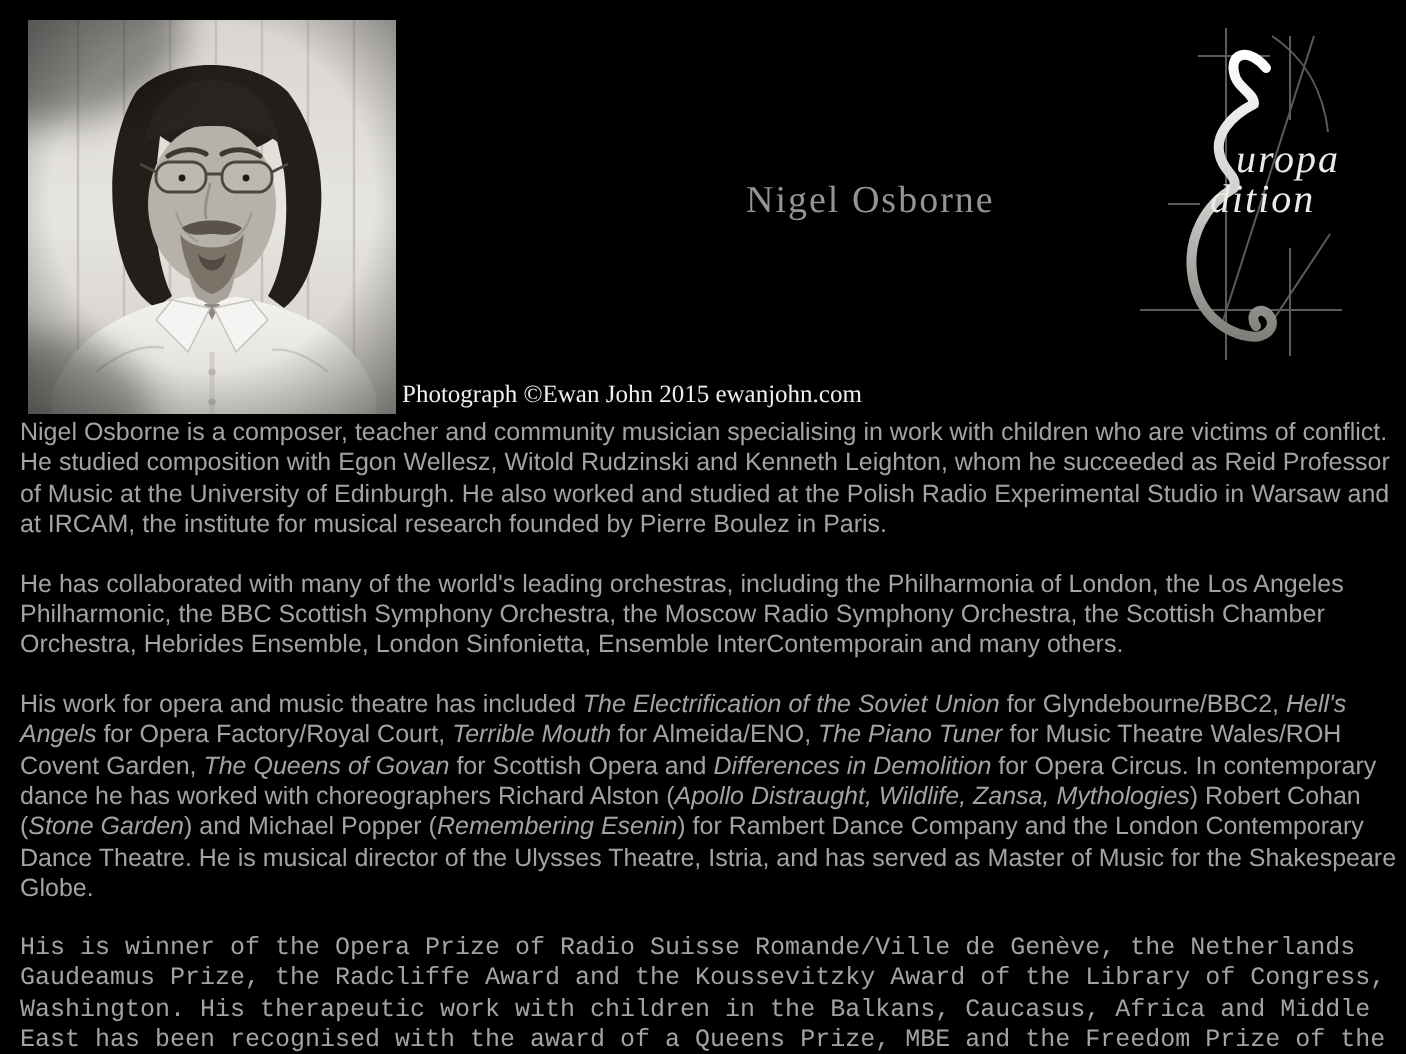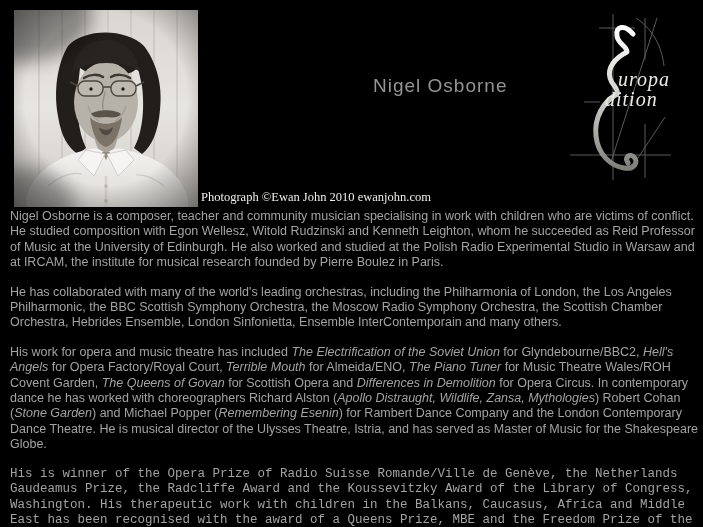--- a/index.html
+++ b/index.html
@@ -12,22 +12,22 @@
   }
   .photo{
     position:absolute;left:14px;top:10px;width:184px;height:197px;
   }
   .caption{
     position:absolute;left:201px;top:190px;
     font-family:"Liberation Serif", serif;
     font-size:12.5px;color:#f0efec;white-space:nowrap;
   }
   .title{
-    position:absolute;left:373px;top:75px;
-    font-family:Liberation Sans, sans-serif;
+    position:absolute;left:373px;top:90px;
+    font-family:Liberation Serif, serif;
     font-size:19px;color:#949494;letter-spacing:1px;white-space:nowrap;
   }
   .logo{
     position:absolute;left:566px;top:12px;width:137px;height:175px;
   }
   .logo text{
     font-family:"Liberation Serif", serif;
     font-style:italic;
     font-size:20px;
     letter-spacing:1px;
@@ -98,21 +98,21 @@
         <circle cx="92" cy="191" r="1.8" fill="#b9b6b0"></circle>
         <path d="M34,176 C46,166 58,162 68,164 M150,176 C140,168 130,164 122,165" stroke="#c6c3bd" stroke-width="1.2" fill="none" opacity="0.8"></path>
       </g>
 
       <ellipse cx="6" cy="4" rx="72" ry="48" fill="#000000" opacity="0.38" filter="url(#soft)"></ellipse>
       <ellipse cx="6" cy="196" rx="55" ry="38" fill="#000000" opacity="0.28" filter="url(#soft)"></ellipse>
       <rect width="184" height="197" fill="url(#vig)"></rect>
     </svg>
   </div>
 
-  <div class="caption" style="color: rgb(240, 239, 236);">Photograph ©Ewan John 2010 ewanjohn.com</div>
+  <div class="caption" style="color: rgb(240, 239, 236);">Photograph ©Ewan John 2015 ewanjohn.com</div>
 
   <div class="title" style="color: rgb(148, 148, 148);">Nigel Osborne</div>
 
   <div class="logo">
     <svg viewBox="0 0 137 175" width="137" height="175" xmlns="http://www.w3.org/2000/svg">
       <defs>
         <linearGradient id="vio" x1="0" y1="0" x2="0" y2="1">
           <stop offset="0" stop-color="#ffffff"></stop>
           <stop offset="0.5" stop-color="#cfcfcc"></stop>
           <stop offset="1" stop-color="#80807b"></stop>

